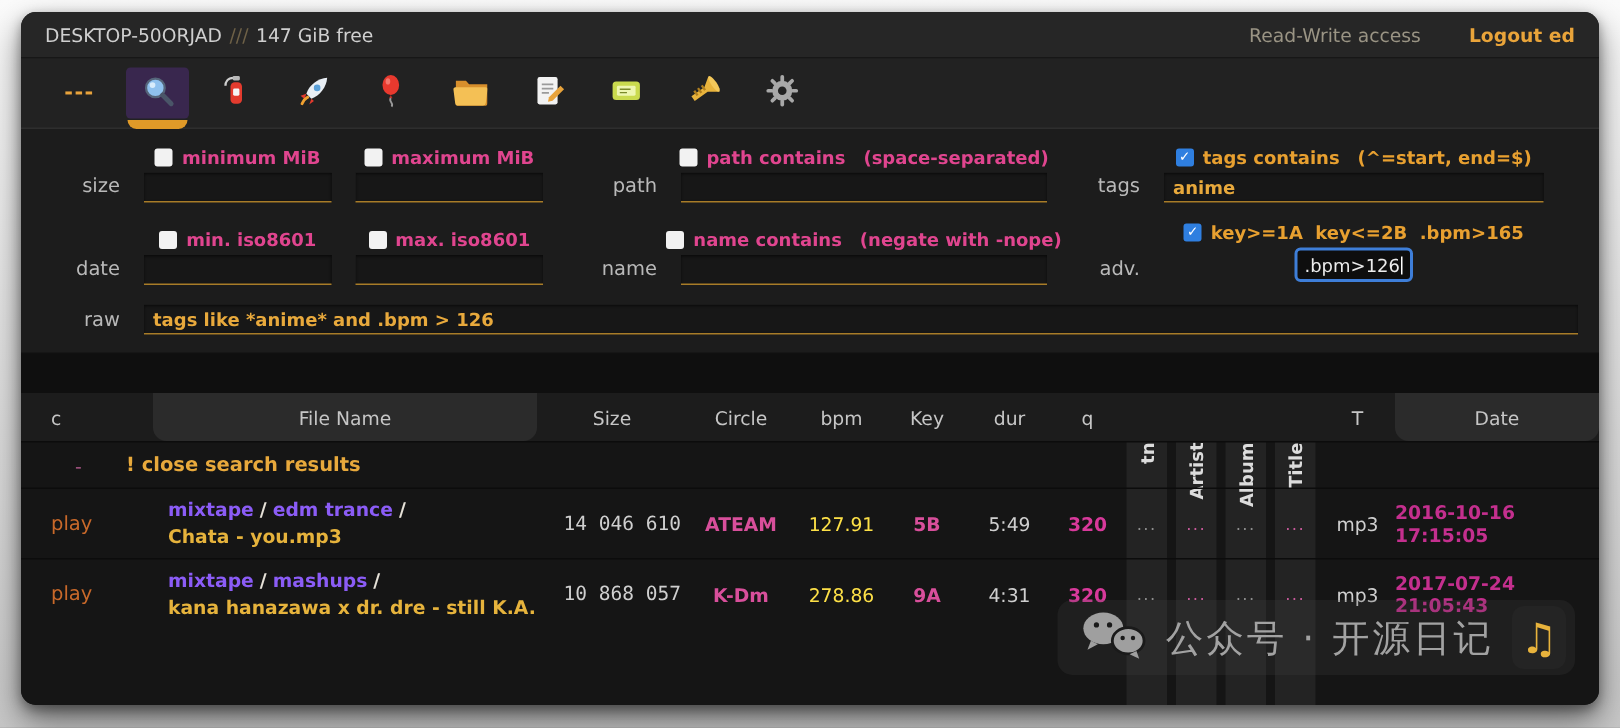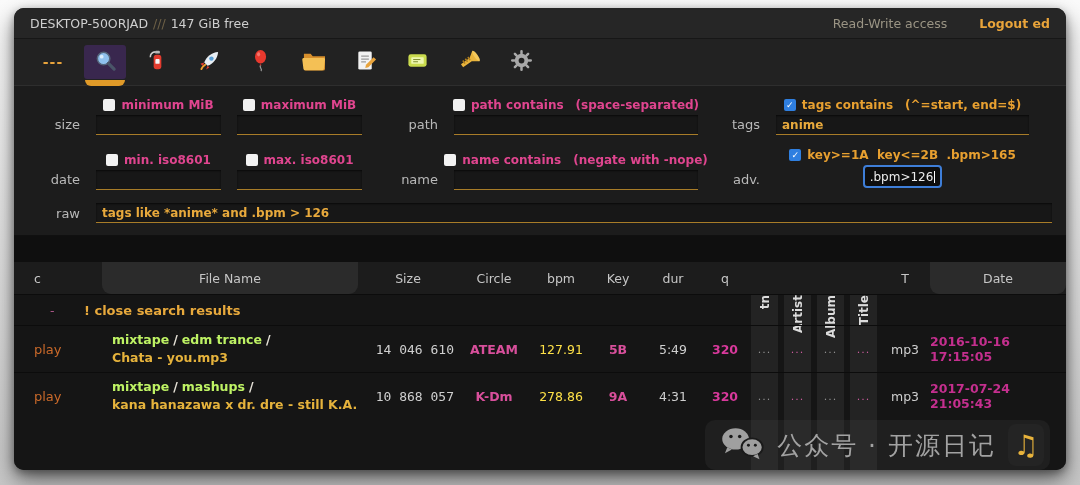--- a/index.html
+++ b/index.html
@@ -77,36 +77,36 @@
   .tab{background:#2b2b2b;border-radius:0 0 9px 9px;width:100%;height:100%;
     display:flex;align-items:center;justify-content:center;cursor:pointer;}
   .trow{display:flex;align-items:center;position:relative;font-size:12.5px;}
   .close-row{height:30px;border-top:1px solid #0c0c0c;cursor:pointer;}
   .close-dash{width:70px;flex:0 0 70px;padding-left:36px;color:#a85585;box-sizing:border-box;}
   .close-label{color:#e8a93c;font-weight:700;font-size:13px;}
   .data-row{height:46px;border-top:1px solid #0c0c0c;}
   .play{color:#c9692a;font-size:13px;cursor:pointer;}
   .filecell{flex-direction:column;align-items:flex-start;justify-content:center;
     padding-left:10px;line-height:18px;white-space:nowrap;overflow:hidden;}
-  .dir{color:#bef264;font-weight:600;cursor:pointer;}
+  .dir{color:#8b5cf6;font-weight:600;cursor:pointer;}
   .slash{color:#e6e2d8;font-weight:700;margin:0 4px;}
   .fname{color:#e6b33c;font-weight:600;}
   .mono{font-family:"DejaVu Sans Mono","Liberation Mono",monospace;}
   .sizeval{justify-content:flex-end;padding-right:4px;color:#cfcfcf;font-size:13px;}
   .circleval{color:#d84f9b;font-weight:700;}
   .bpmval{color:#fde047;}
   .keyval{color:#d84f9b;font-weight:600;}
   .durval{color:#cfcfcf;}
   .qval{color:#d8399b;font-weight:600;}
   .dots-g{color:#8e8e8e;font-size:11px;letter-spacing:1px;}
   .dots-m{color:#c85a9b;font-size:11px;letter-spacing:1px;}
   .tval{color:#cfcfcf;}
   .dateval{color:#c42f8e;font-weight:600;font-size:12.5px;}
   
-  .watermark{position:absolute;right:16px;bottom:0;display:flex;align-items:center;gap:12px;
+  .watermark{position:absolute;right:16px;bottom:20px;display:flex;align-items:center;gap:12px;
     background:rgba(70,70,70,.22);border-radius:10px;padding:4px 6px 4px 14px;}
   .wm-text{color:#a2a2a2;font-size:25px;letter-spacing:2px;}
   .notebox{width:36px;height:42px;background:#242424;border-radius:8px;display:flex;
     align-items:center;justify-content:center;color:#e8b33c;font-size:28px;}
 </style>
 </head>
 <body>
 
 <div class="window">
 

